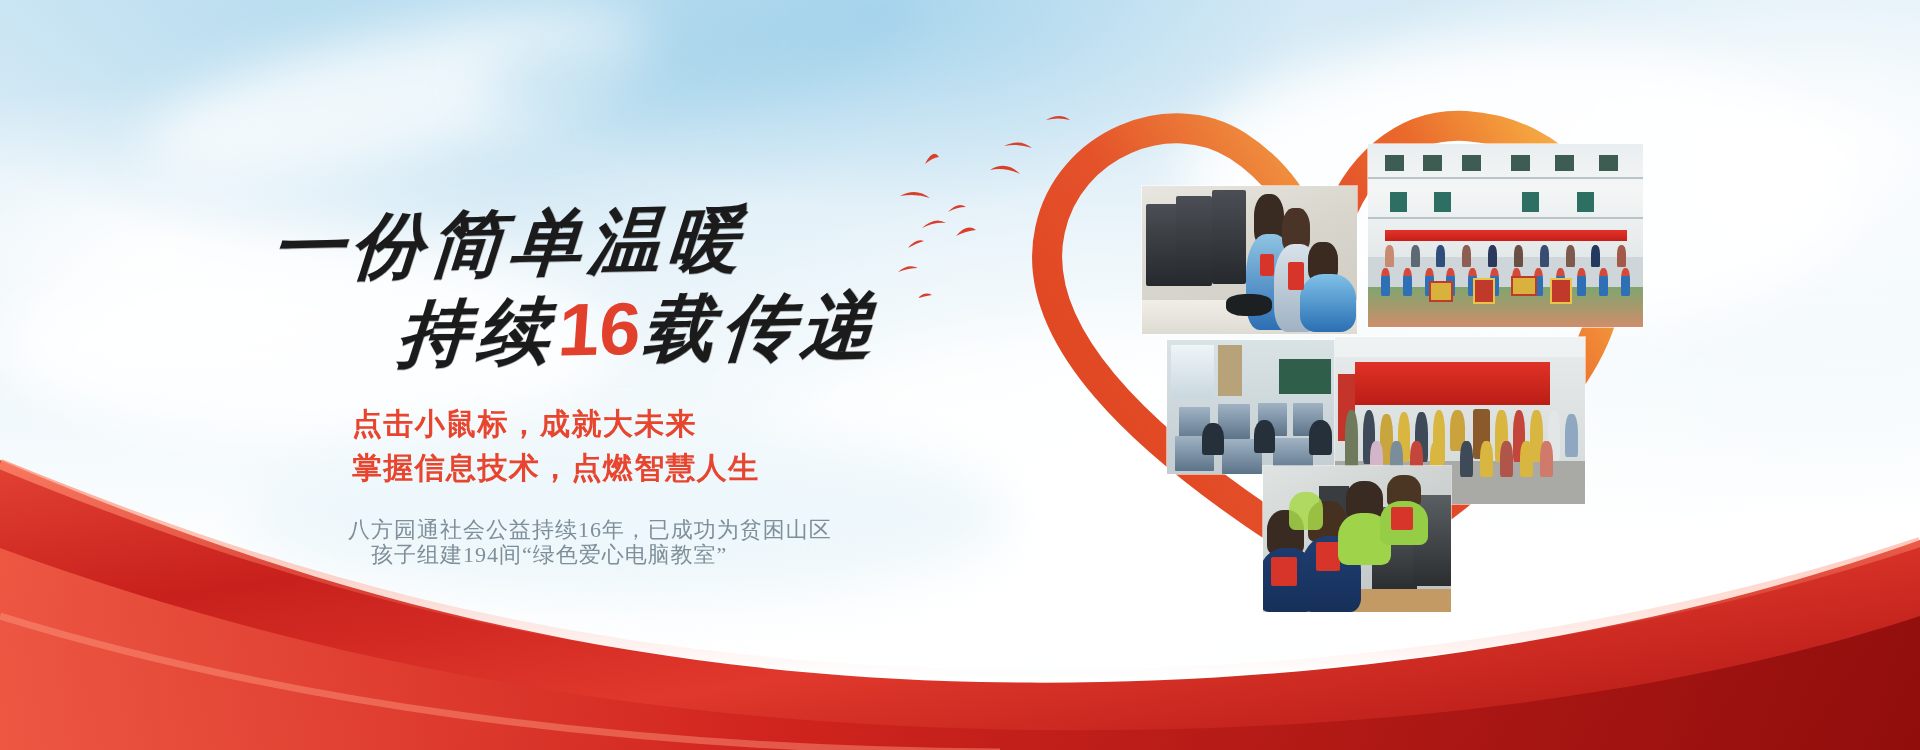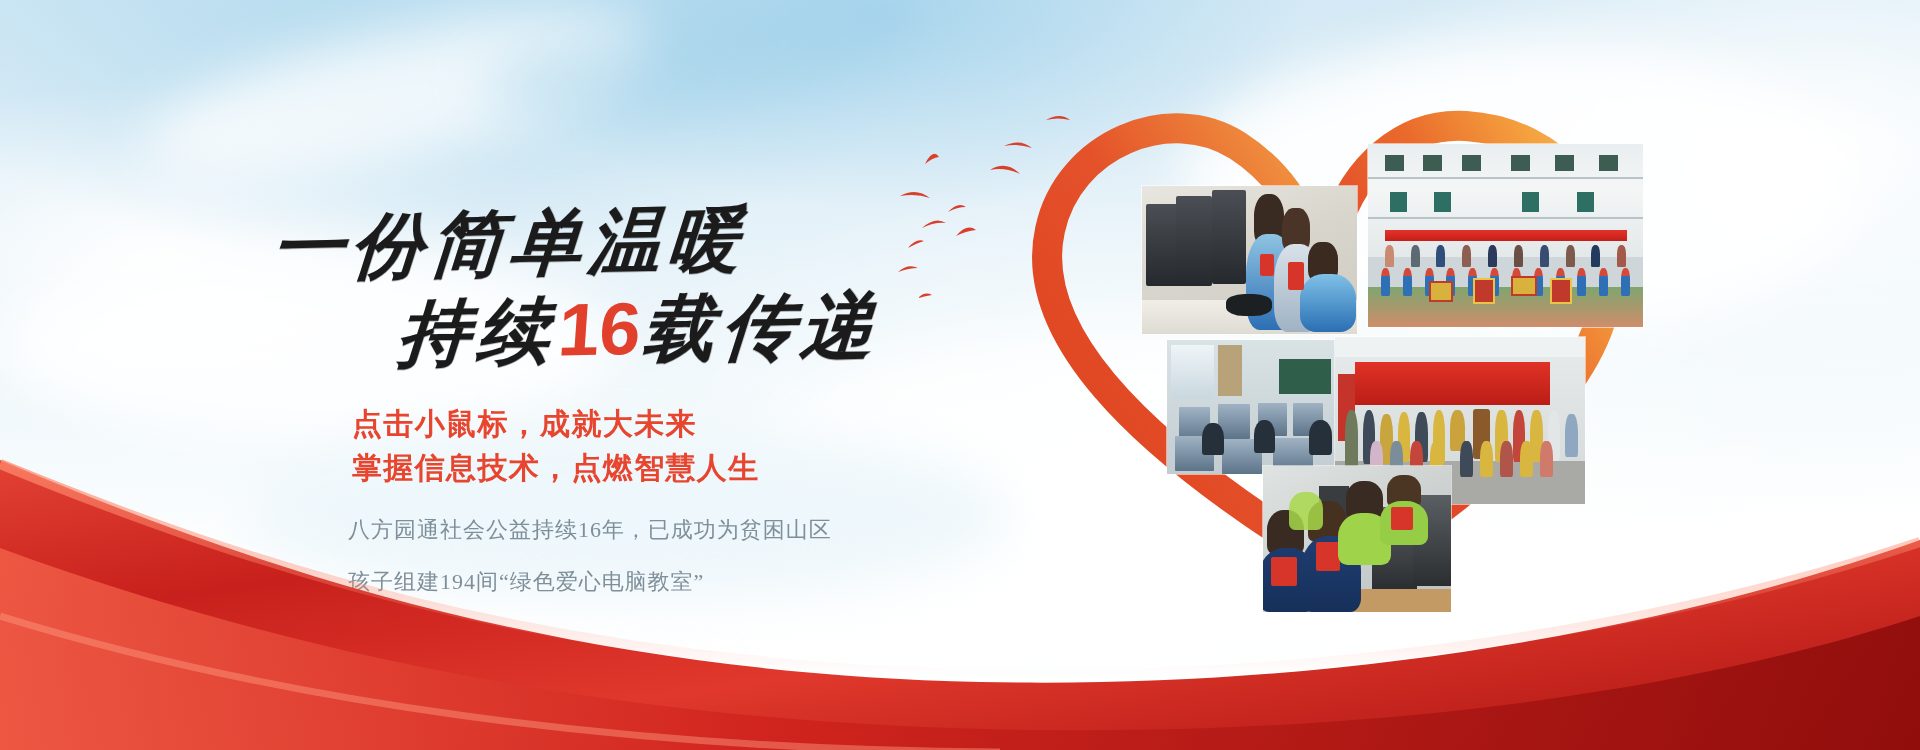--- a/index.html
+++ b/index.html
@@ -46,21 +46,21 @@
 
   .sub{position:absolute;left:352px;color:#e8452f;font-weight:700;
        font-size:30px;letter-spacing:.045em;white-space:nowrap;}
   .sub1{top:404px;}
   .sub2{top:448px;}
 
   .body{position:absolute;left:348px;color:#7e8f99;
         font-family:"Liberation Serif","DejaVu Serif",serif;
         font-size:22px;letter-spacing:.045em;white-space:nowrap;}
   .body1{top:515px;}
-  .body2{top:567px;}
+  .body2{top:540px;margin-left:23px;}
 
   
   .birds{position:absolute;left:860px;top:100px;width:270px;height:240px;}
 
   
   .heartwrap{position:absolute;left:1010px;top:40px;width:680px;height:600px;}
   .heartsvg{position:absolute;left:0;top:0;}
 
   .photo{position:absolute;overflow:hidden;background:#cfd6da;
          box-shadow:0 0 0 1px rgba(255,255,255,.55);}

